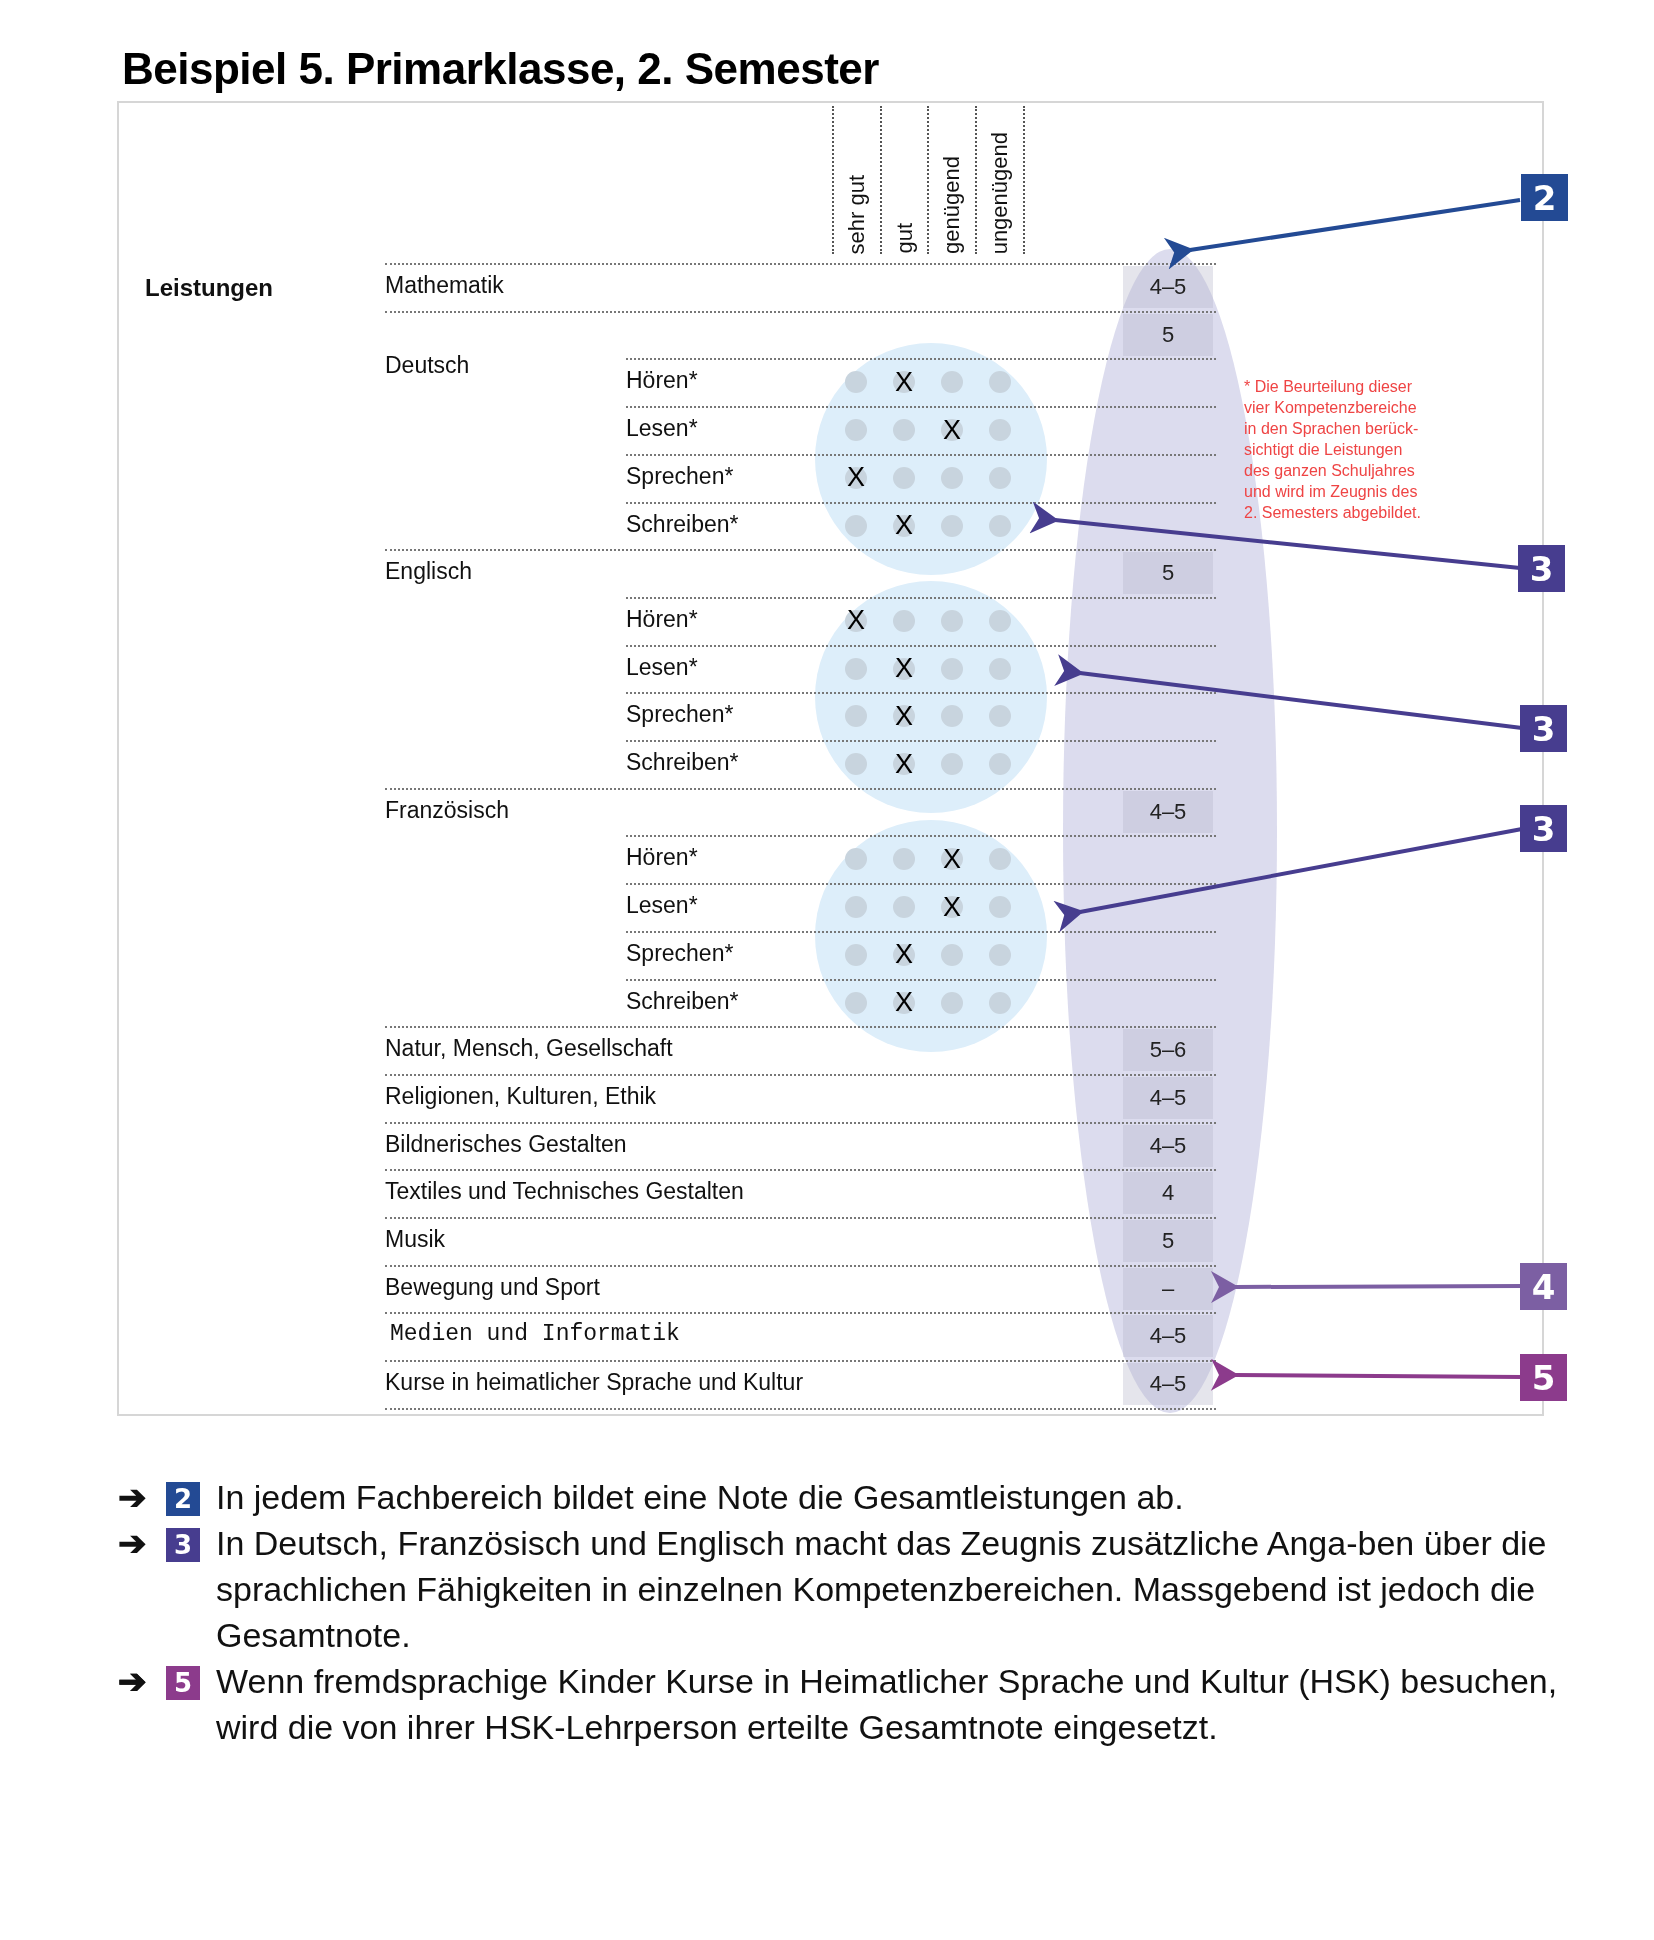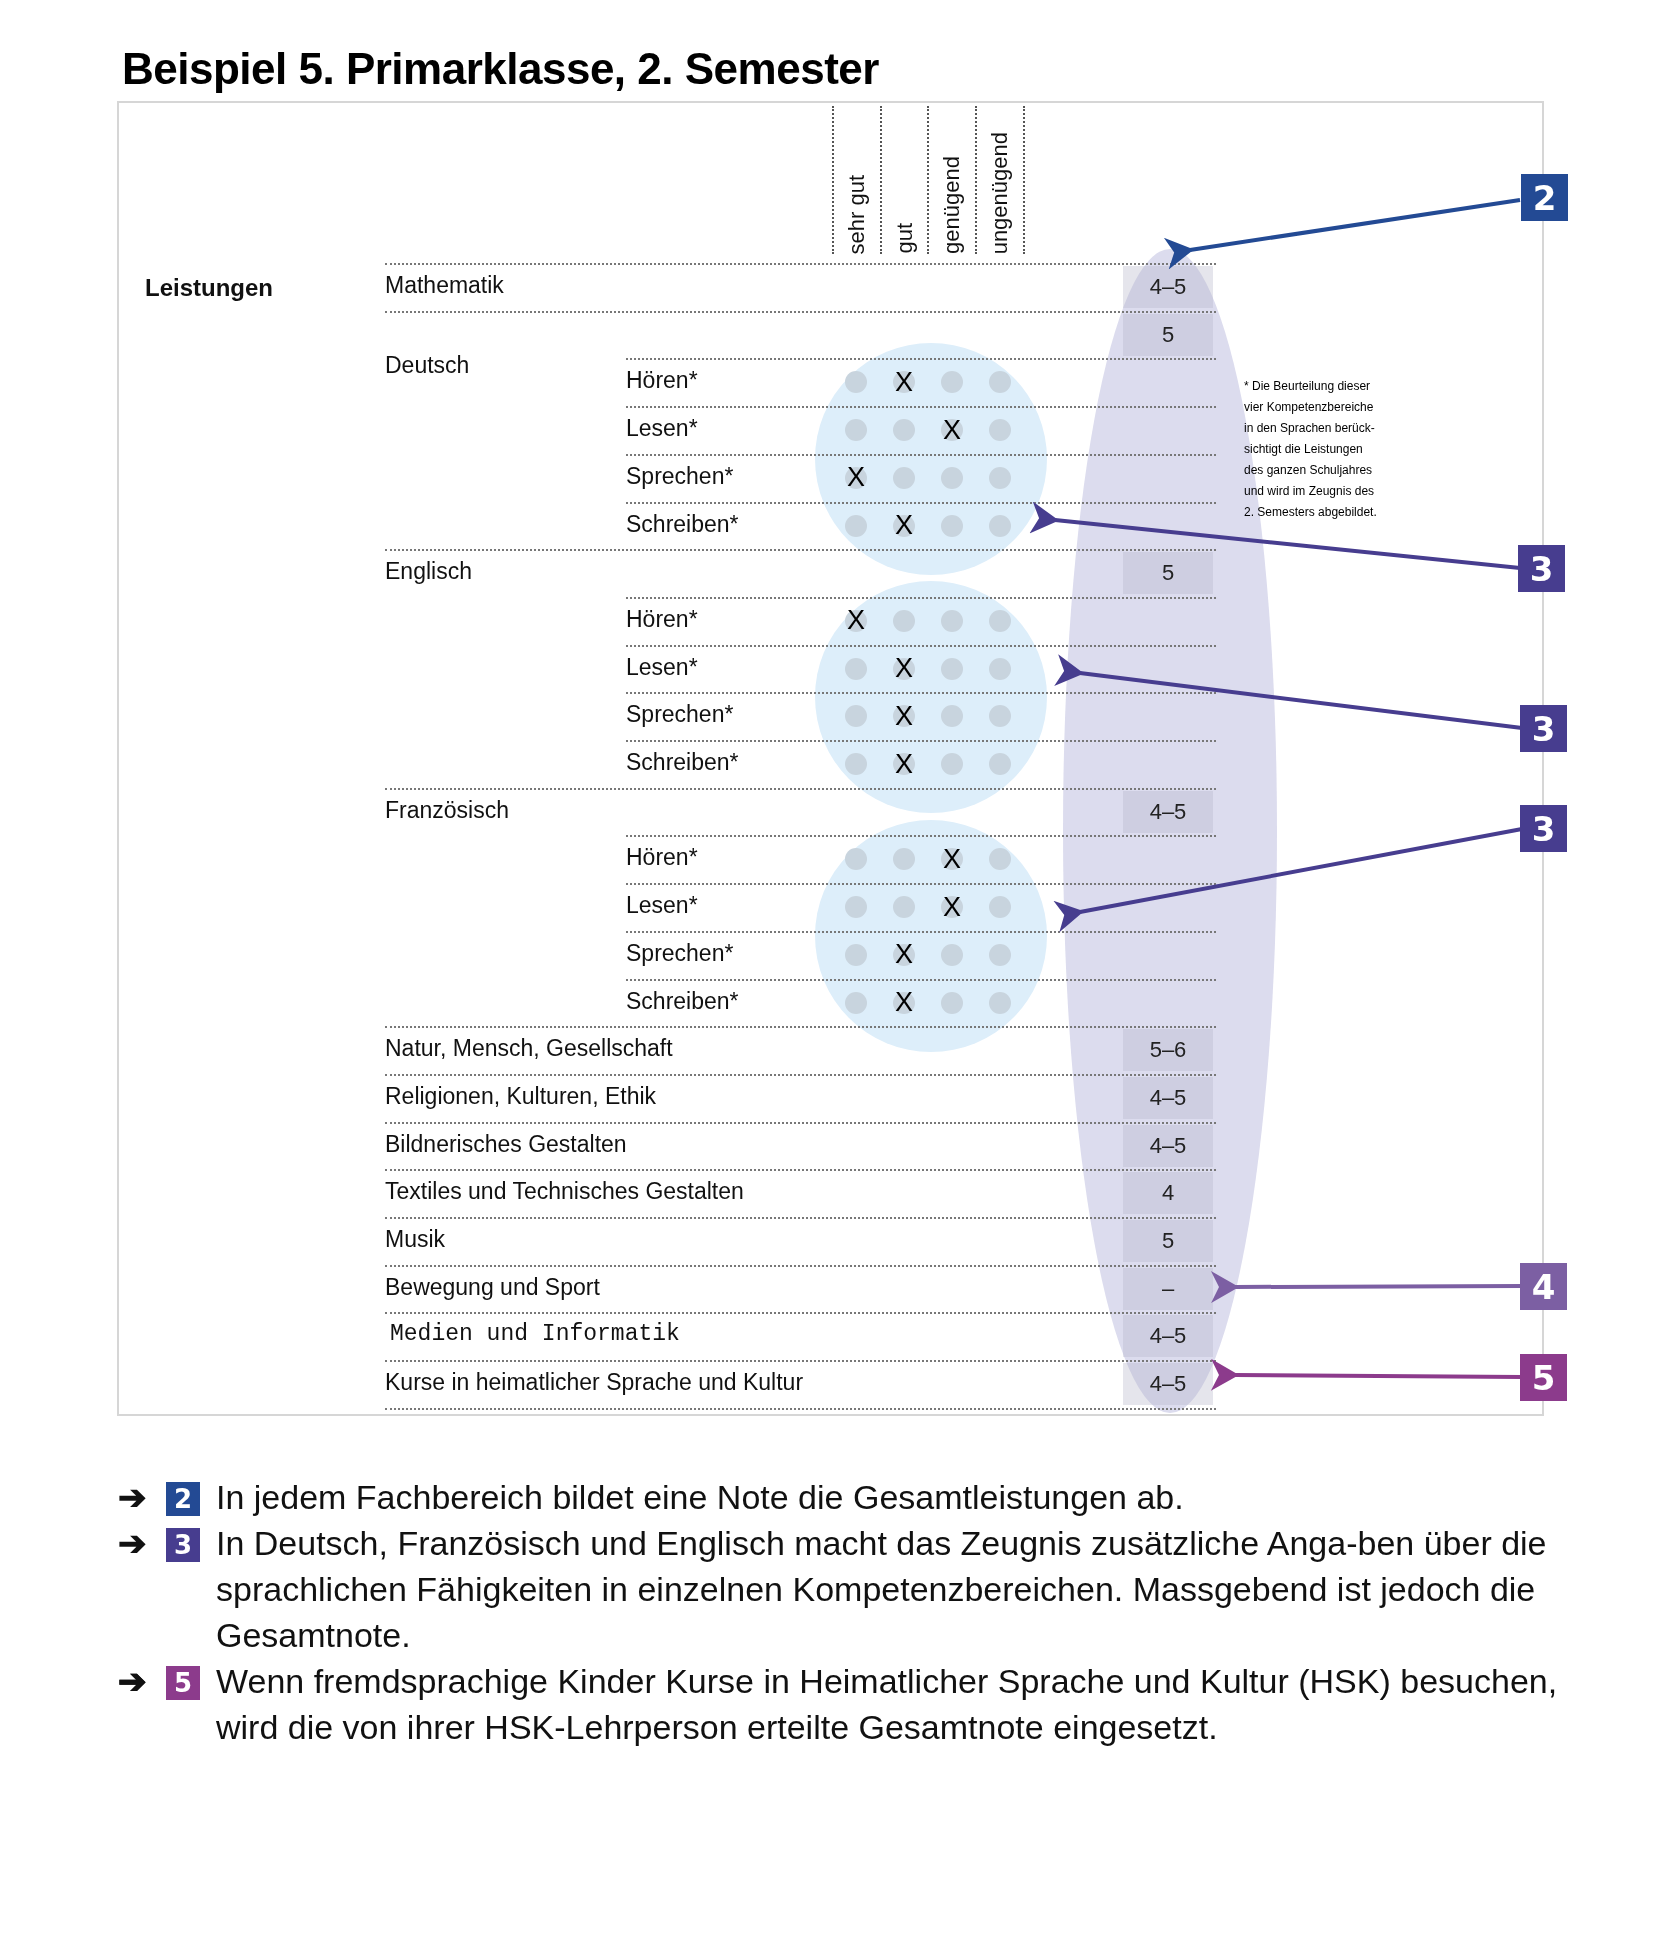--- a/index.html
+++ b/index.html
@@ -11,21 +11,21 @@
   .bubble { position:absolute; border-radius:50%; background:#ddeefa; width:232px; height:232px; }
   .colhead-line { position:absolute; top:106px; height:148px; width:0; border-left:2px dotted #555; }
   .colhead { position:absolute; top:106px; height:148px; width:48px; display:flex; align-items:flex-end; justify-content:center; }
   .colhead span { writing-mode:vertical-rl; transform:rotate(180deg); font-size:22px; color:#111; white-space:nowrap; padding-bottom:4px; }
   #leistungen { left:145px; top:274px; font-size:24px; font-weight:bold;text-align:right; }
   .row-line { position:absolute; height:0; border-top:2px dotted #777; }
   .row-label { position:absolute; font-size:23px; top:10px; white-space:nowrap; }
   .grade { position:absolute; left:1123px; width:90px; height:42px; background:rgba(180,180,200,0.35); display:flex; align-items:center; justify-content:center; font-size:22px; color:#222; }
   .dot { position:absolute; width:22px; height:22px; border-radius:50%; background:#c8d4de; }
   .xmark { position:absolute; width:30px; height:30px; display:flex; align-items:center; justify-content:center; font-size:27px; color:#000; font-family:"Liberation Sans", sans-serif; }
-  #footnote { left:1244px; top:376px; width:230px; font-size:12px; line-height:21px; color:#000000; }
+  #footnote { left:1244px; top:376px; width:230px; font-size:16px; line-height:21px; color:#ef4444; }
   .badge { position:absolute; width:47px; height:47px; color:#fff; font-weight:bold; font-size:34px; display:flex; align-items:center; justify-content:center; font-family:"DejaVu Sans", sans-serif; }
   #arrows { position:absolute; left:0; top:0; }
   #legend { left:118px; top:1474px; width:1500px; }
   .leg-item { position:relative; padding-left:98px; font-size:34px; line-height:46px; color:#111; }
   .leg-arrow { position:absolute; left:0; top:0; font-size:34px; font-weight:bold; }
   .leg-badge { position:absolute; left:48px; top:8px; width:34px; height:34px; color:#fff; font-weight:bold; font-size:26px; display:flex; align-items:center; justify-content:center; font-family:"DejaVu Sans", sans-serif; }
 </style>
 </head>
 <body>
 

